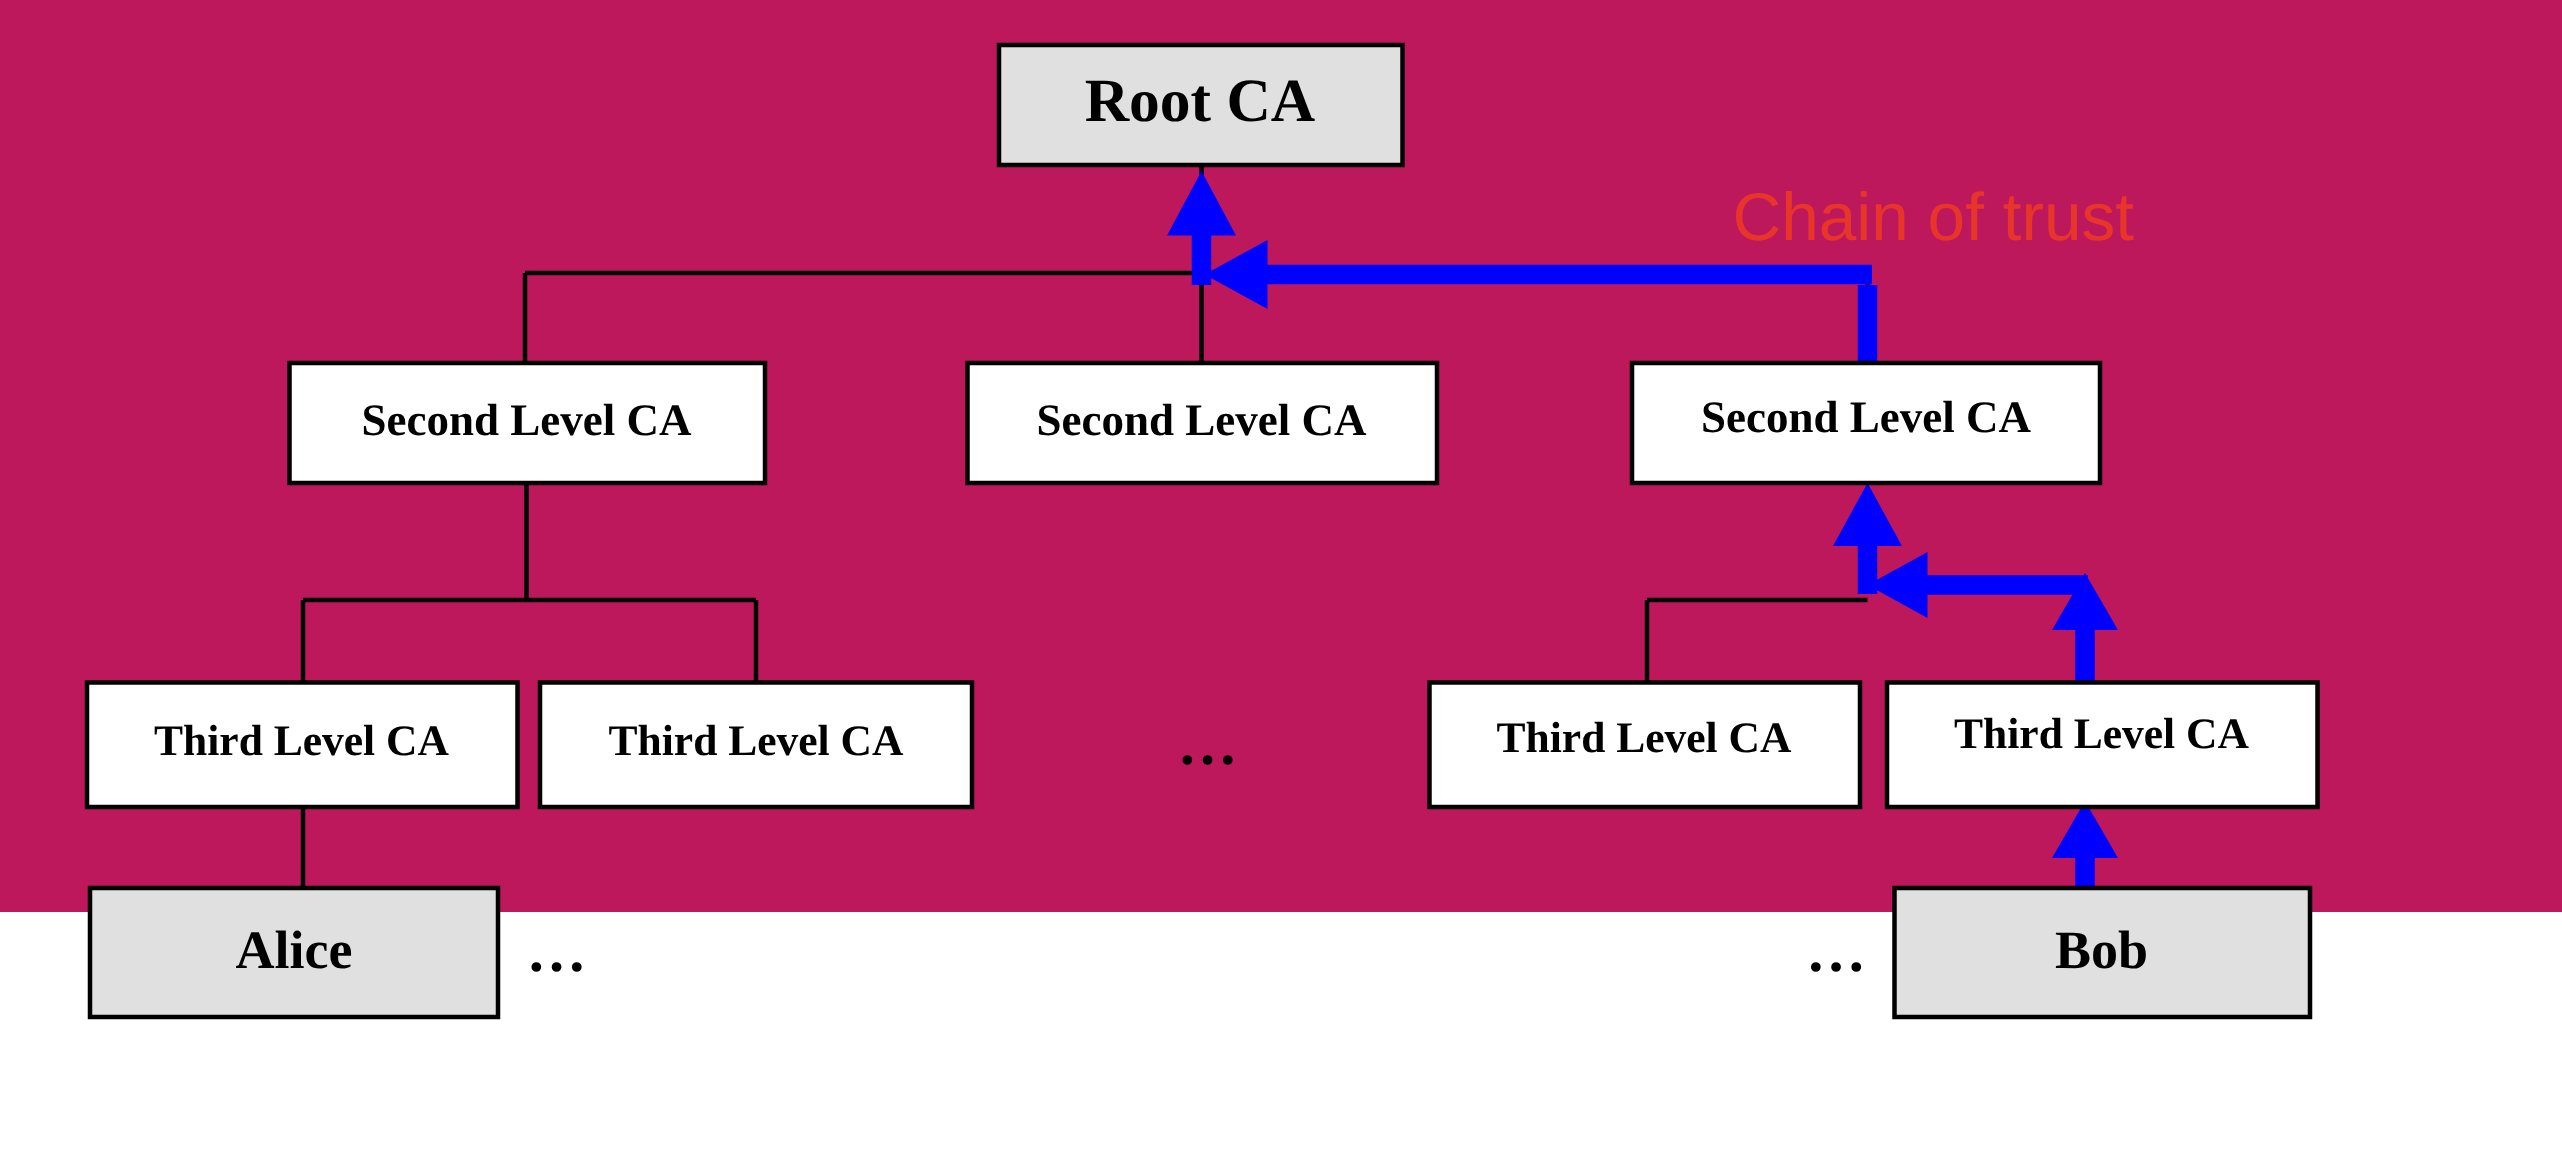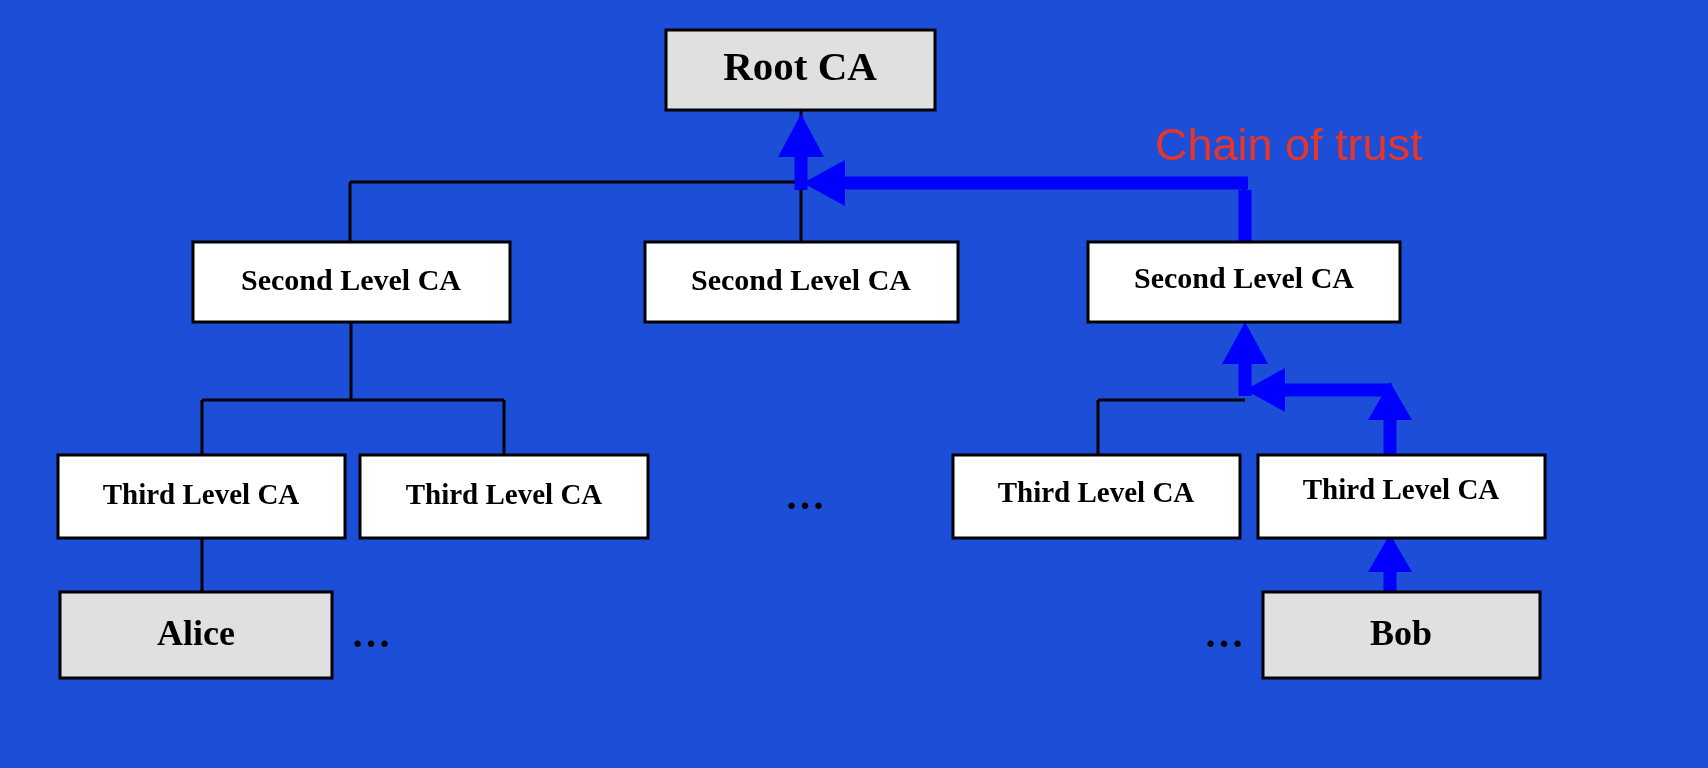--- a/index.html
+++ b/index.html
@@ -10,22 +10,22 @@
   }
   body {
     width: 1708px;
     height: 768px;
     overflow: hidden;
     font-family: "Liberation Serif", serif;
   }
   #diagram-root {
     position: relative;
     width: 1708px;
-    height: 768px;
-    background: #1d4ed8;
+    height: 608px;
+    background: #be185d;
   }
   svg#diagram-svg {
     display: block;
     width: 1708px;
     height: 768px;
   }
   .node-box-rect {
     stroke: #000000;
     stroke-width: 3;
   }

